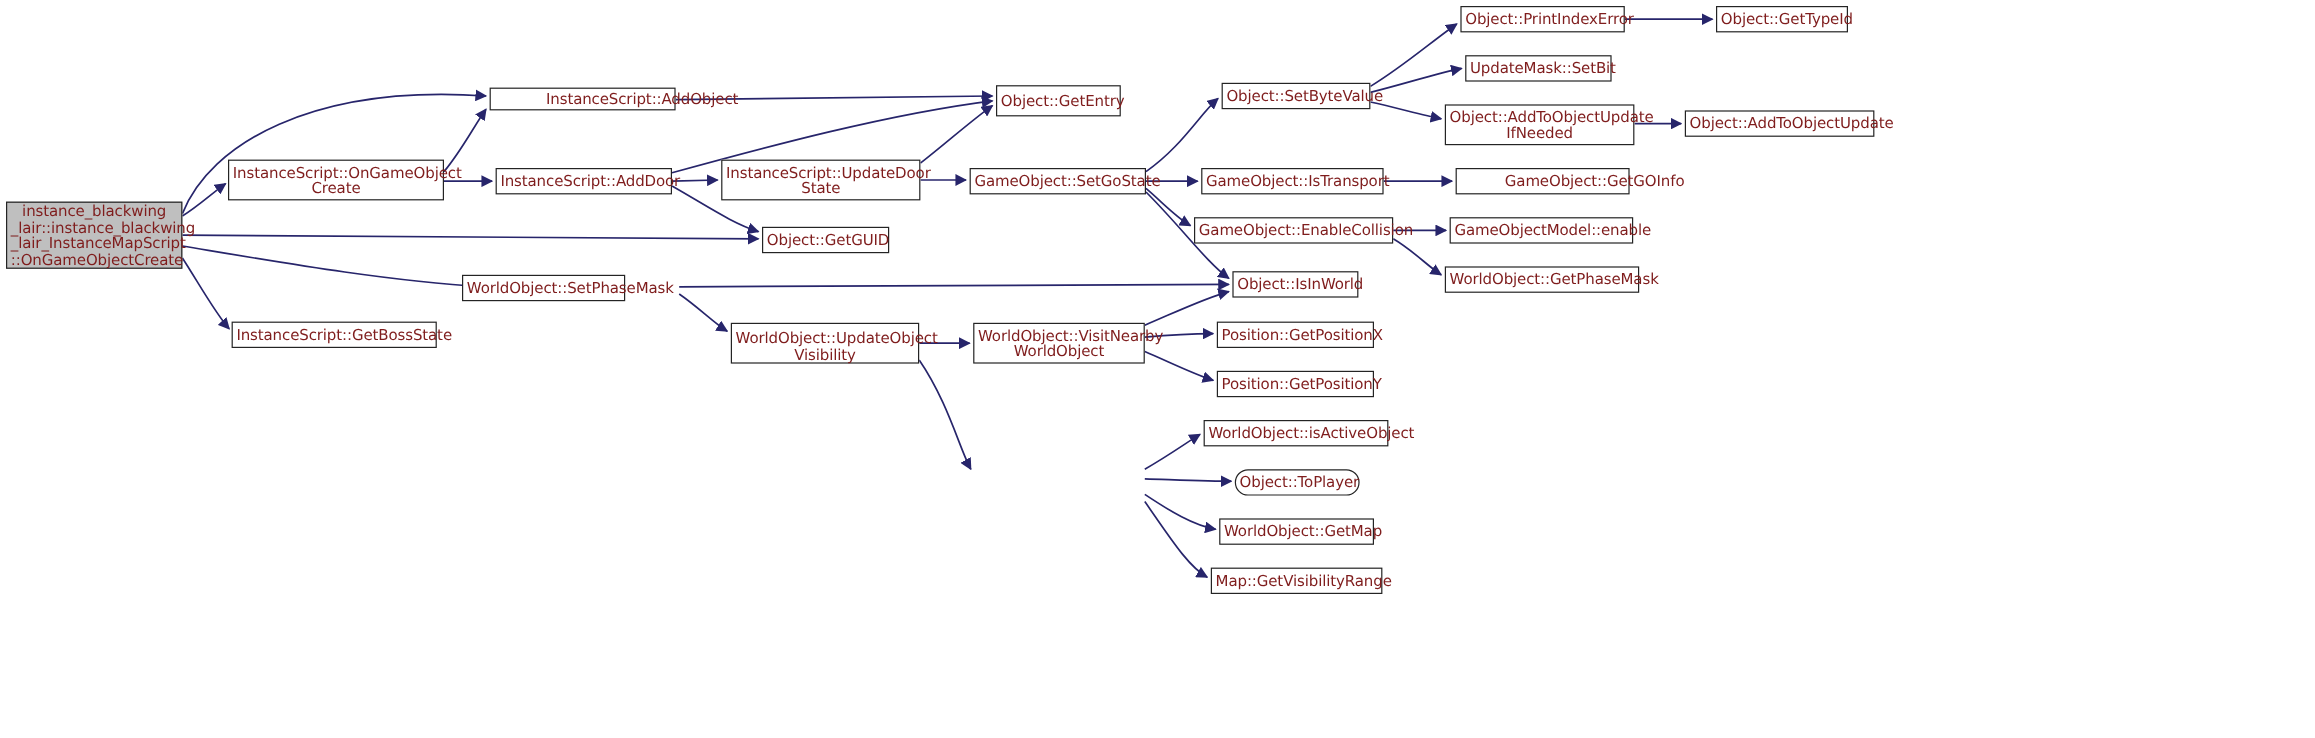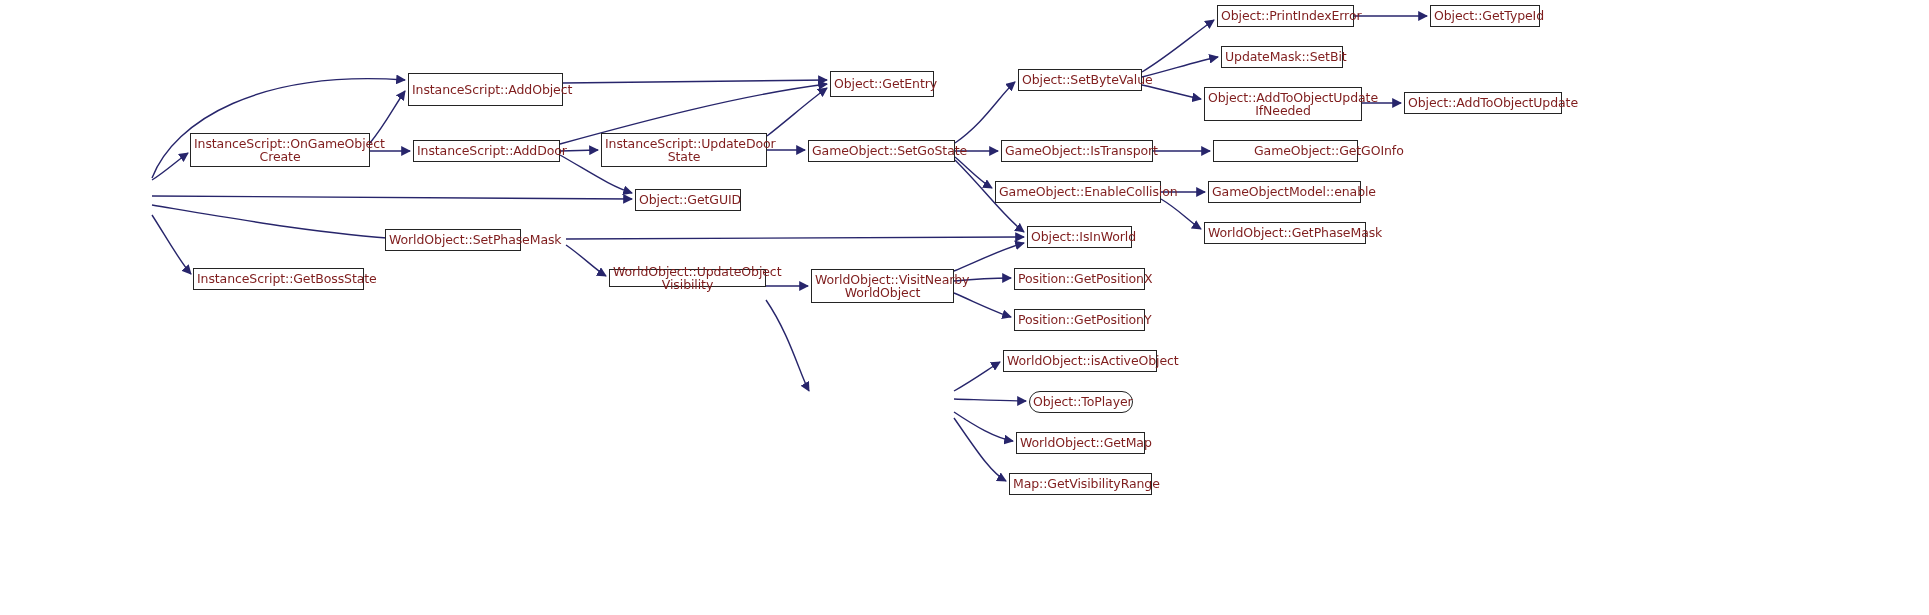--- a/index.html
+++ b/index.html
@@ -132,52 +132,58 @@
       <path d="M1161,192 L1205,192"></path>
 
       <path d="M1161,199 C1178,209 1190,222 1201,229"></path>
 
       <path d="M1354,16 L1427,16"></path>
 
       <path d="M1362,103 L1401,103"></path>
     </g>
   </svg>
 
+  <div class="node-box root" style="left:5px; top:168px; width:147px; height:56px;">
+    <span class="node-label">instance_blackwing
+_lair::instance_blackwing
+_lair_InstanceMapScript
+::OnGameObjectCreate</span>
+  </div>
 
   <div class="node-box" style="left:190px; top:133px; width:180px; height:34px;">
     <span class="node-label">InstanceScript::OnGameObject
 Create</span>
   </div>
 
   <div class="node-box" style="left:193px; top:268px; width:171px; height:22px;">
     <span class="node-label">InstanceScript::GetBossState</span>
   </div>
 
-  <div class="node-box" style="left:408px; top:73px; width:155px; height:33px;">
+  <div class="node-box" style="left:408px; top:73px; width:155px; height:19px;padding-left:43px;">
     <span class="node-label">InstanceScript::AddObject</span>
   </div>
 
   <div class="node-box" style="left:413px; top:140px; width:147px; height:22px;">
     <span class="node-label">InstanceScript::AddDoor</span>
   </div>
 
   <div class="node-box" style="left:385px; top:229px; width:136px; height:22px;">
     <span class="node-label">WorldObject::SetPhaseMask</span>
   </div>
 
   <div class="node-box" style="left:601px; top:133px; width:166px; height:34px;">
     <span class="node-label">InstanceScript::UpdateDoor
 State</span>
   </div>
 
   <div class="node-box" style="left:635px; top:189px; width:106px; height:22px;">
     <span class="node-label">Object::GetGUID</span>
   </div>
 
-  <div class="node-box" style="left:609px; top:269px; width:157px; height:18px;">
+  <div class="node-box" style="left:609px; top:269px; width:157px; height:34px;align-items:flex-end;">
     <span class="node-label">WorldObject::UpdateObject
 Visibility</span>
   </div>
 
   <div class="node-box" style="left:830px; top:71px; width:104px; height:26px;">
     <span class="node-label">Object::GetEntry</span>
   </div>
 
   <div class="node-box" style="left:808px; top:140px; width:147px; height:22px;">
     <span class="node-label">GameObject::SetGoState</span>

